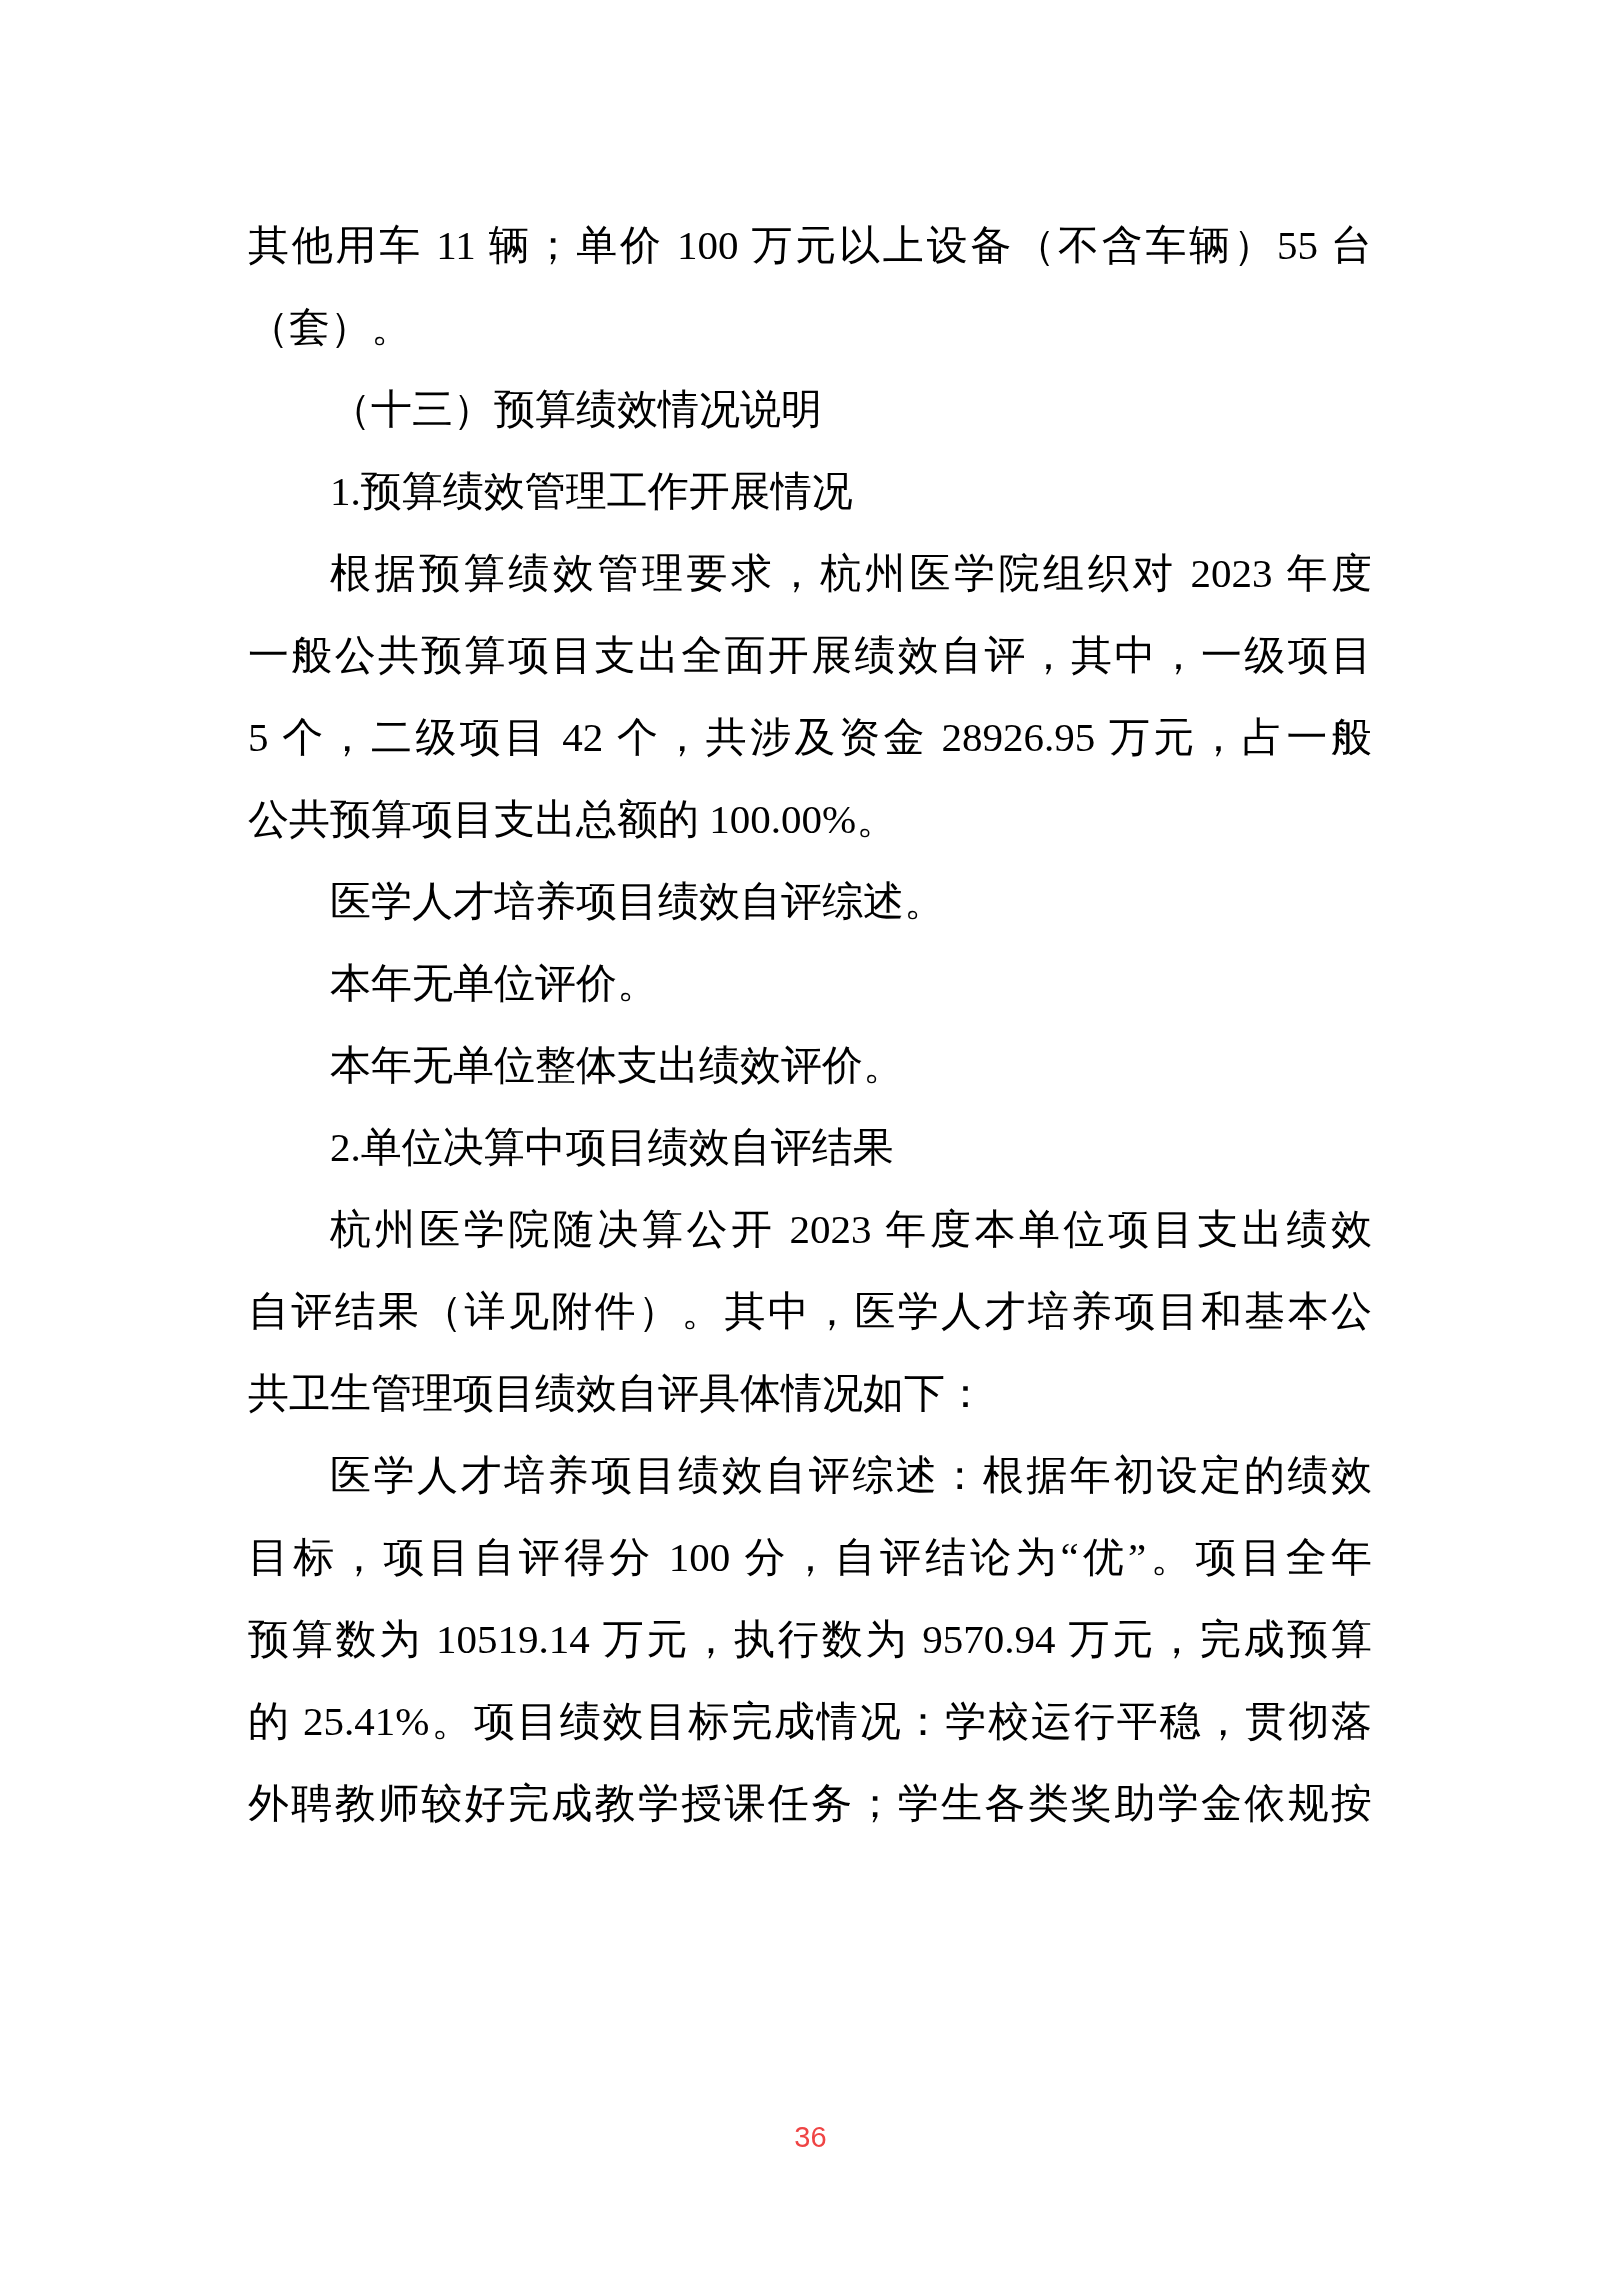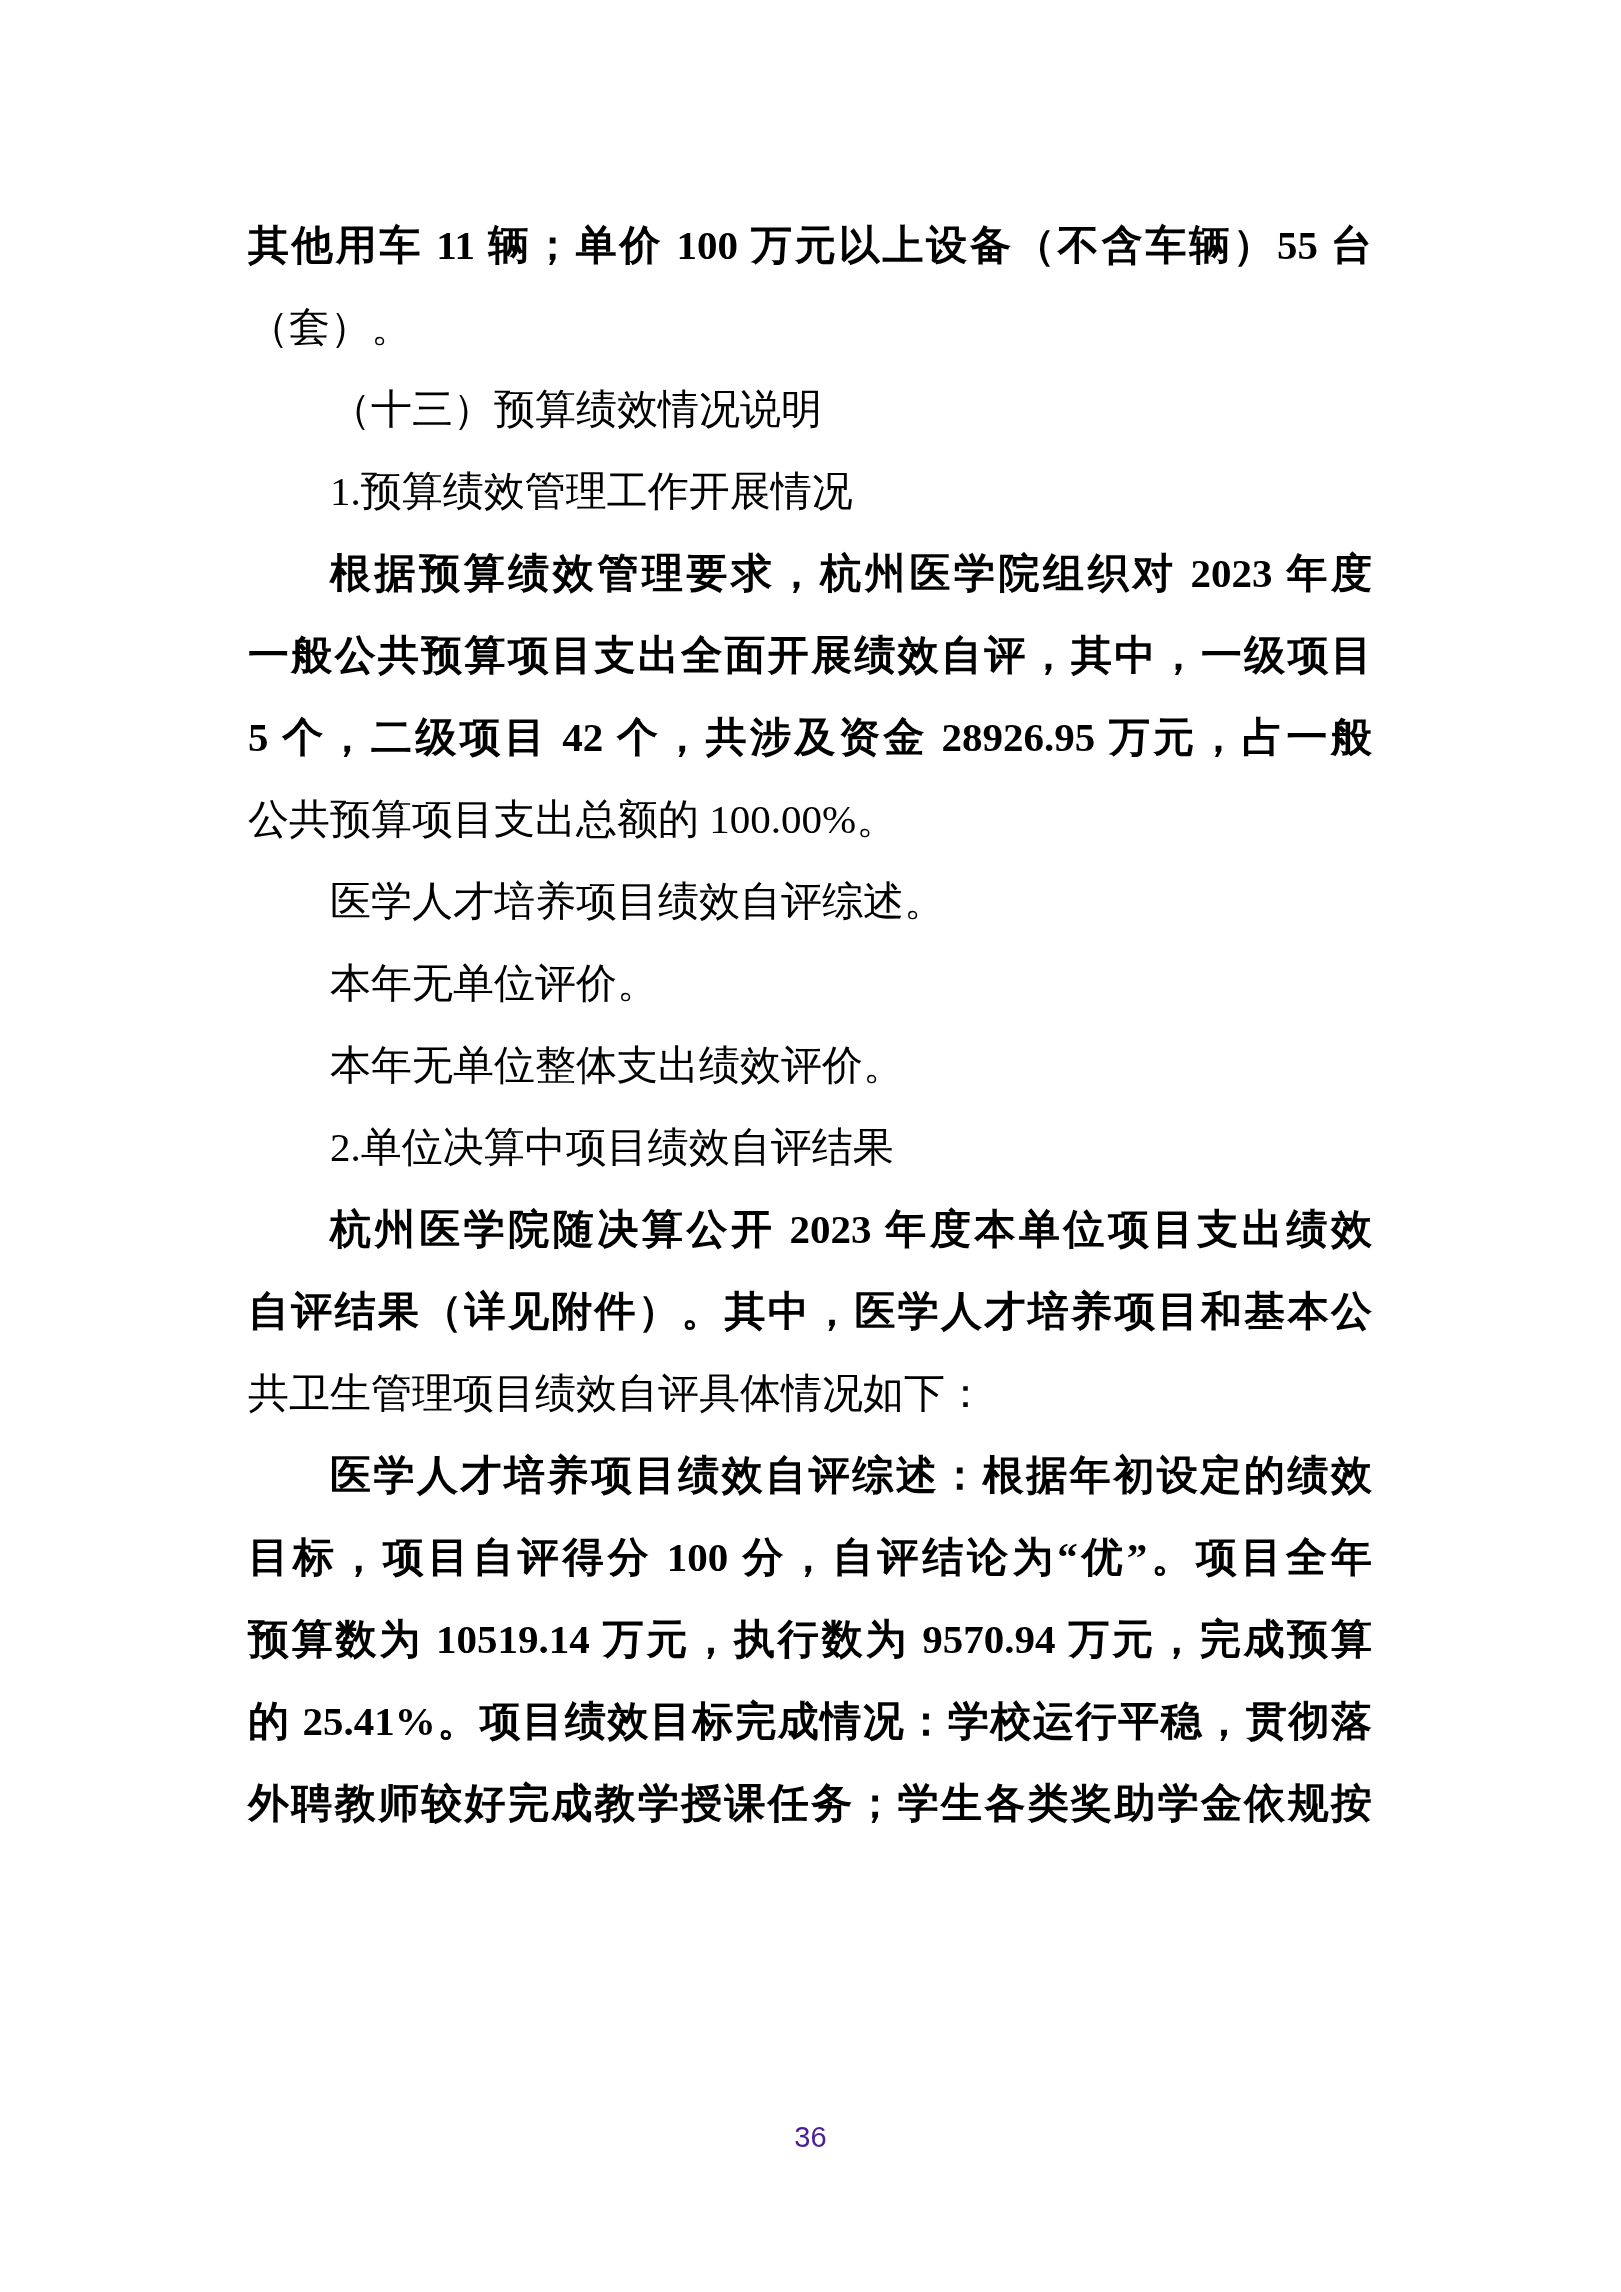--- a/index.html
+++ b/index.html
@@ -28,38 +28,37 @@
     font-size: 41px;
     text-align: left;
     letter-spacing: 0;
     white-space: nowrap;
   }
   .ln.j {
     white-space: normal;
     text-align: justify;
     text-align-last: justify;
     text-justify: inter-character;
-    font-weight: bold;
   }
   .ln.ind {
     padding-left: 82px;
   }
   .ln.b {
     font-weight: normal;
   }
   .page-number {
     position: absolute;
     left: 0;
     top: 2120px;
     width: 100%;
     text-align: center;
     font-family: "Liberation Sans", "DejaVu Sans", sans-serif;
     font-size: 29px;
     line-height: 35px;
-    color: #4c1d95;
+    color: #ef4444;
   }
 </style>
 </head>
 <body>
 
 <div class="page">
   <div class="content">
       <div class="ln j">其他用车 11 辆；单价 100 万元以上设备（不含车辆）55 台</div>
       <div class="ln">（套）。</div>
       <div class="ln ind">（十三）预算绩效情况说明</div>

